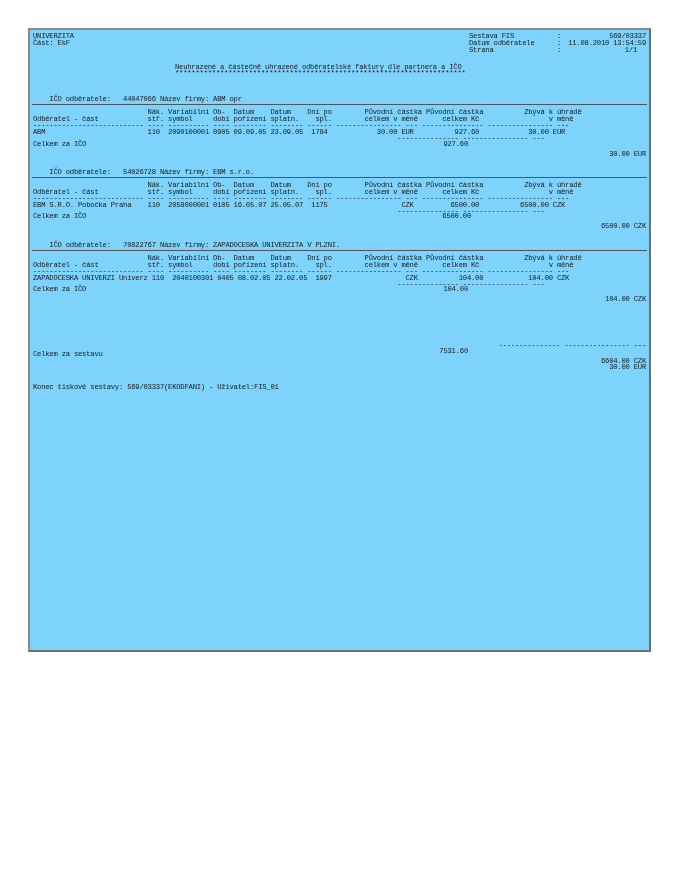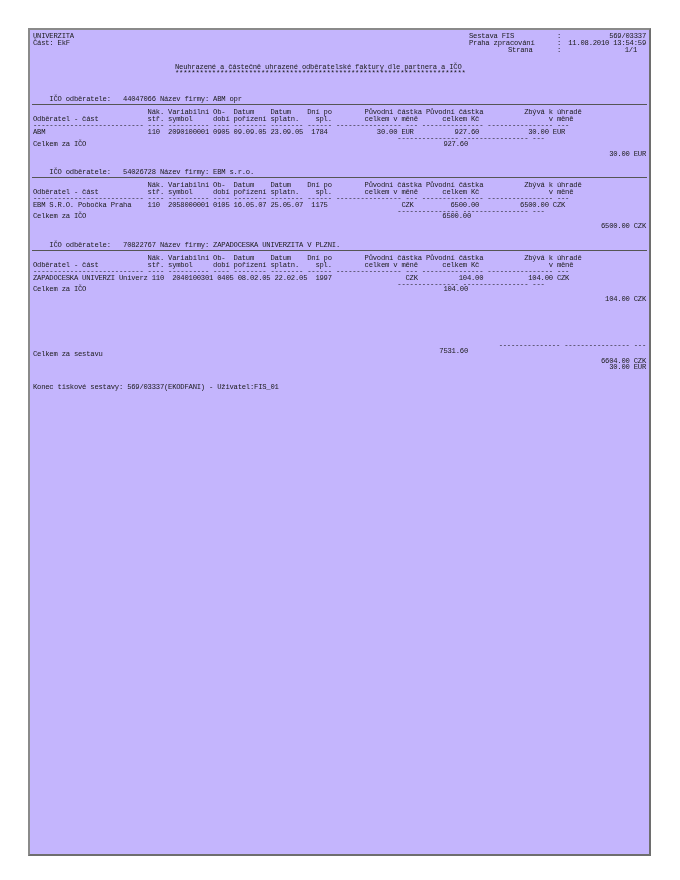--- a/index.html
+++ b/index.html
@@ -1,41 +1,41 @@
 <!DOCTYPE html>
 <html><head>
 <meta charset="utf-8">
 <style>
   html, body { margin:0; padding:0; background:#ffffff; }
   body { width:680px; height:880px; position:relative; overflow:hidden; }
   .page {
-    position:absolute; left:28px; top:28px; width:623px; height:828px;
+    position:absolute; left:28px; top:28px; width:623px; height:624px;
     border-top:2px solid #8a8a8a; border-left:2px solid #8a8a8a;
     border-right:2px solid #6e6e6e; border-bottom:2px solid #6e6e6e;
-    background:#c4b5fd; box-sizing:border-box;
+    background:#7dd3fc; box-sizing:border-box;
   }
   .ln {
     position:absolute; white-space:pre;
     font-family:"Liberation Mono", "DejaVu Sans Mono", monospace;
     font-size:7.2px; line-height:7px; color:#1a1a1a; letter-spacing:-0.22px;
   }
   .r { text-align:right; }
   .hr { position:absolute; height:0; border-top:1px solid #555; left:2px; right:2px; }
 </style>
 </head>
 <body>
 
 <div class="page">
 
   <div class="ln" style="left:3px;top:3px;">UNIVERZITA</div>
   <div class="ln" style="left:3px;top:10px;">Část: EkF</div>
 
   <div class="ln" style="left:439px;top:3px;">Sestava FIS</div>
-  <div class="ln" style="left:439px;top:10px;">Praha zpracování</div>
-  <div class="ln" style="left:439px;top:17px;margin-left:39px;">Strana</div>
+  <div class="ln" style="left:439px;top:10px;">Datum odběratele</div>
+  <div class="ln" style="left:439px;top:17px;">Strana</div>
   <div class="ln" style="left:527px;top:3px;">:</div>
   <div class="ln" style="left:527px;top:10px;">:</div>
   <div class="ln" style="left:527px;top:17px;">:</div>
   <div class="ln r" style="right:3px;top:3px;">569/03337</div>
   <div class="ln r" style="right:3px;top:10px;text-align:center;">11.08.2010 13:54:59</div>
   <div class="ln r" style="right:12px;top:17px;">1/1</div>
 
   <div class="ln" style="left:145px;top:34px;">Neuhrazené a částečně uhrazené odběratelské faktury dle partnera a IČO</div>
   <div class="ln" style="left:145px;top:40px;">***********************************************************************</div>
 

